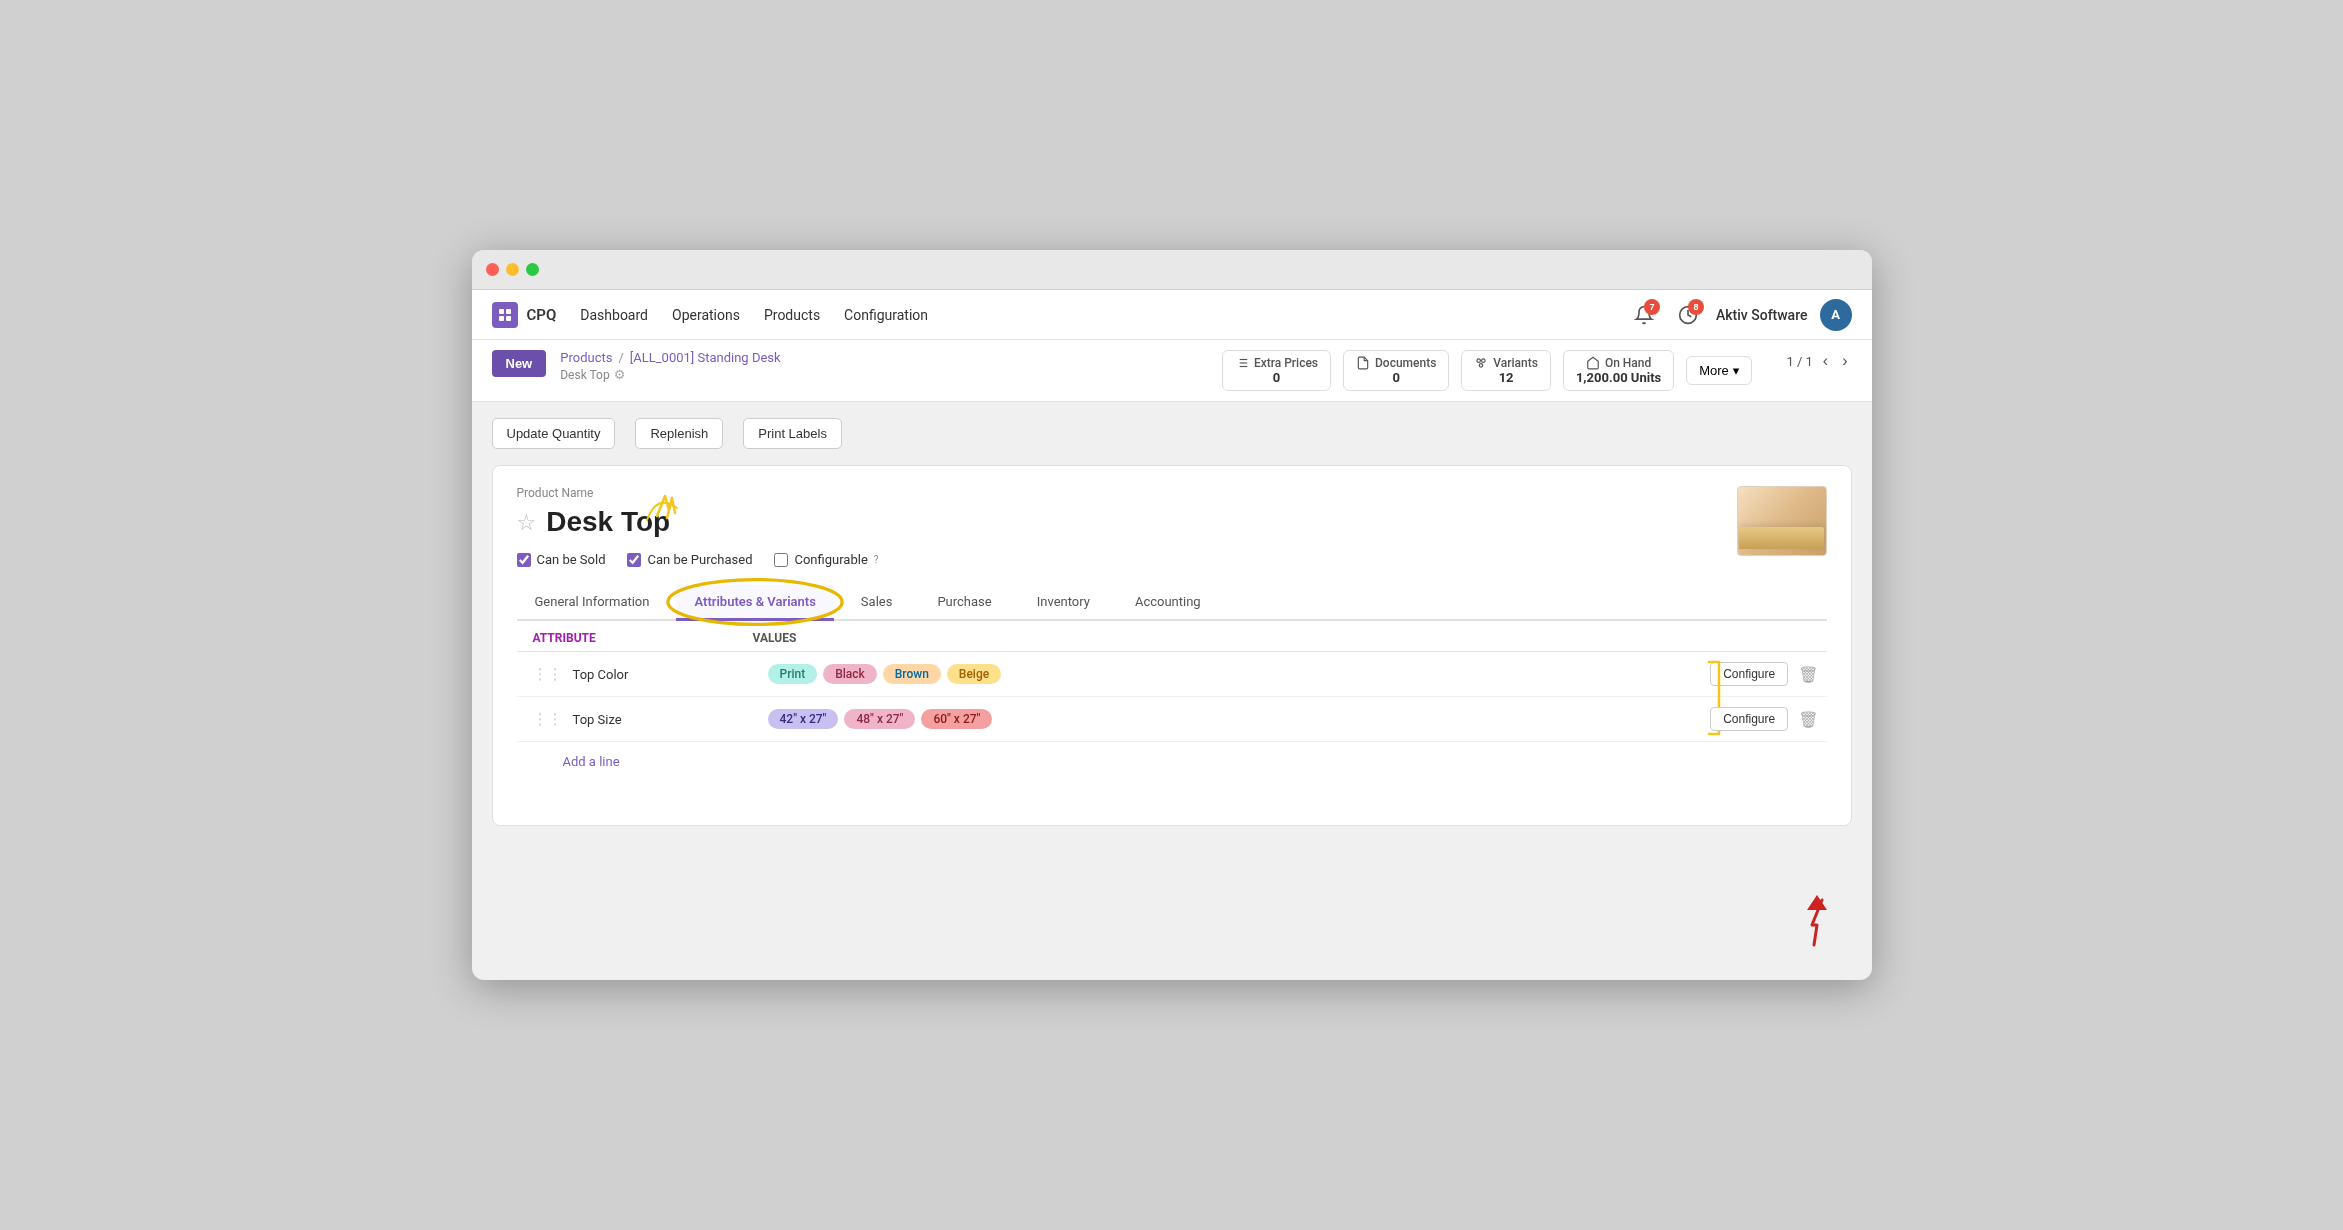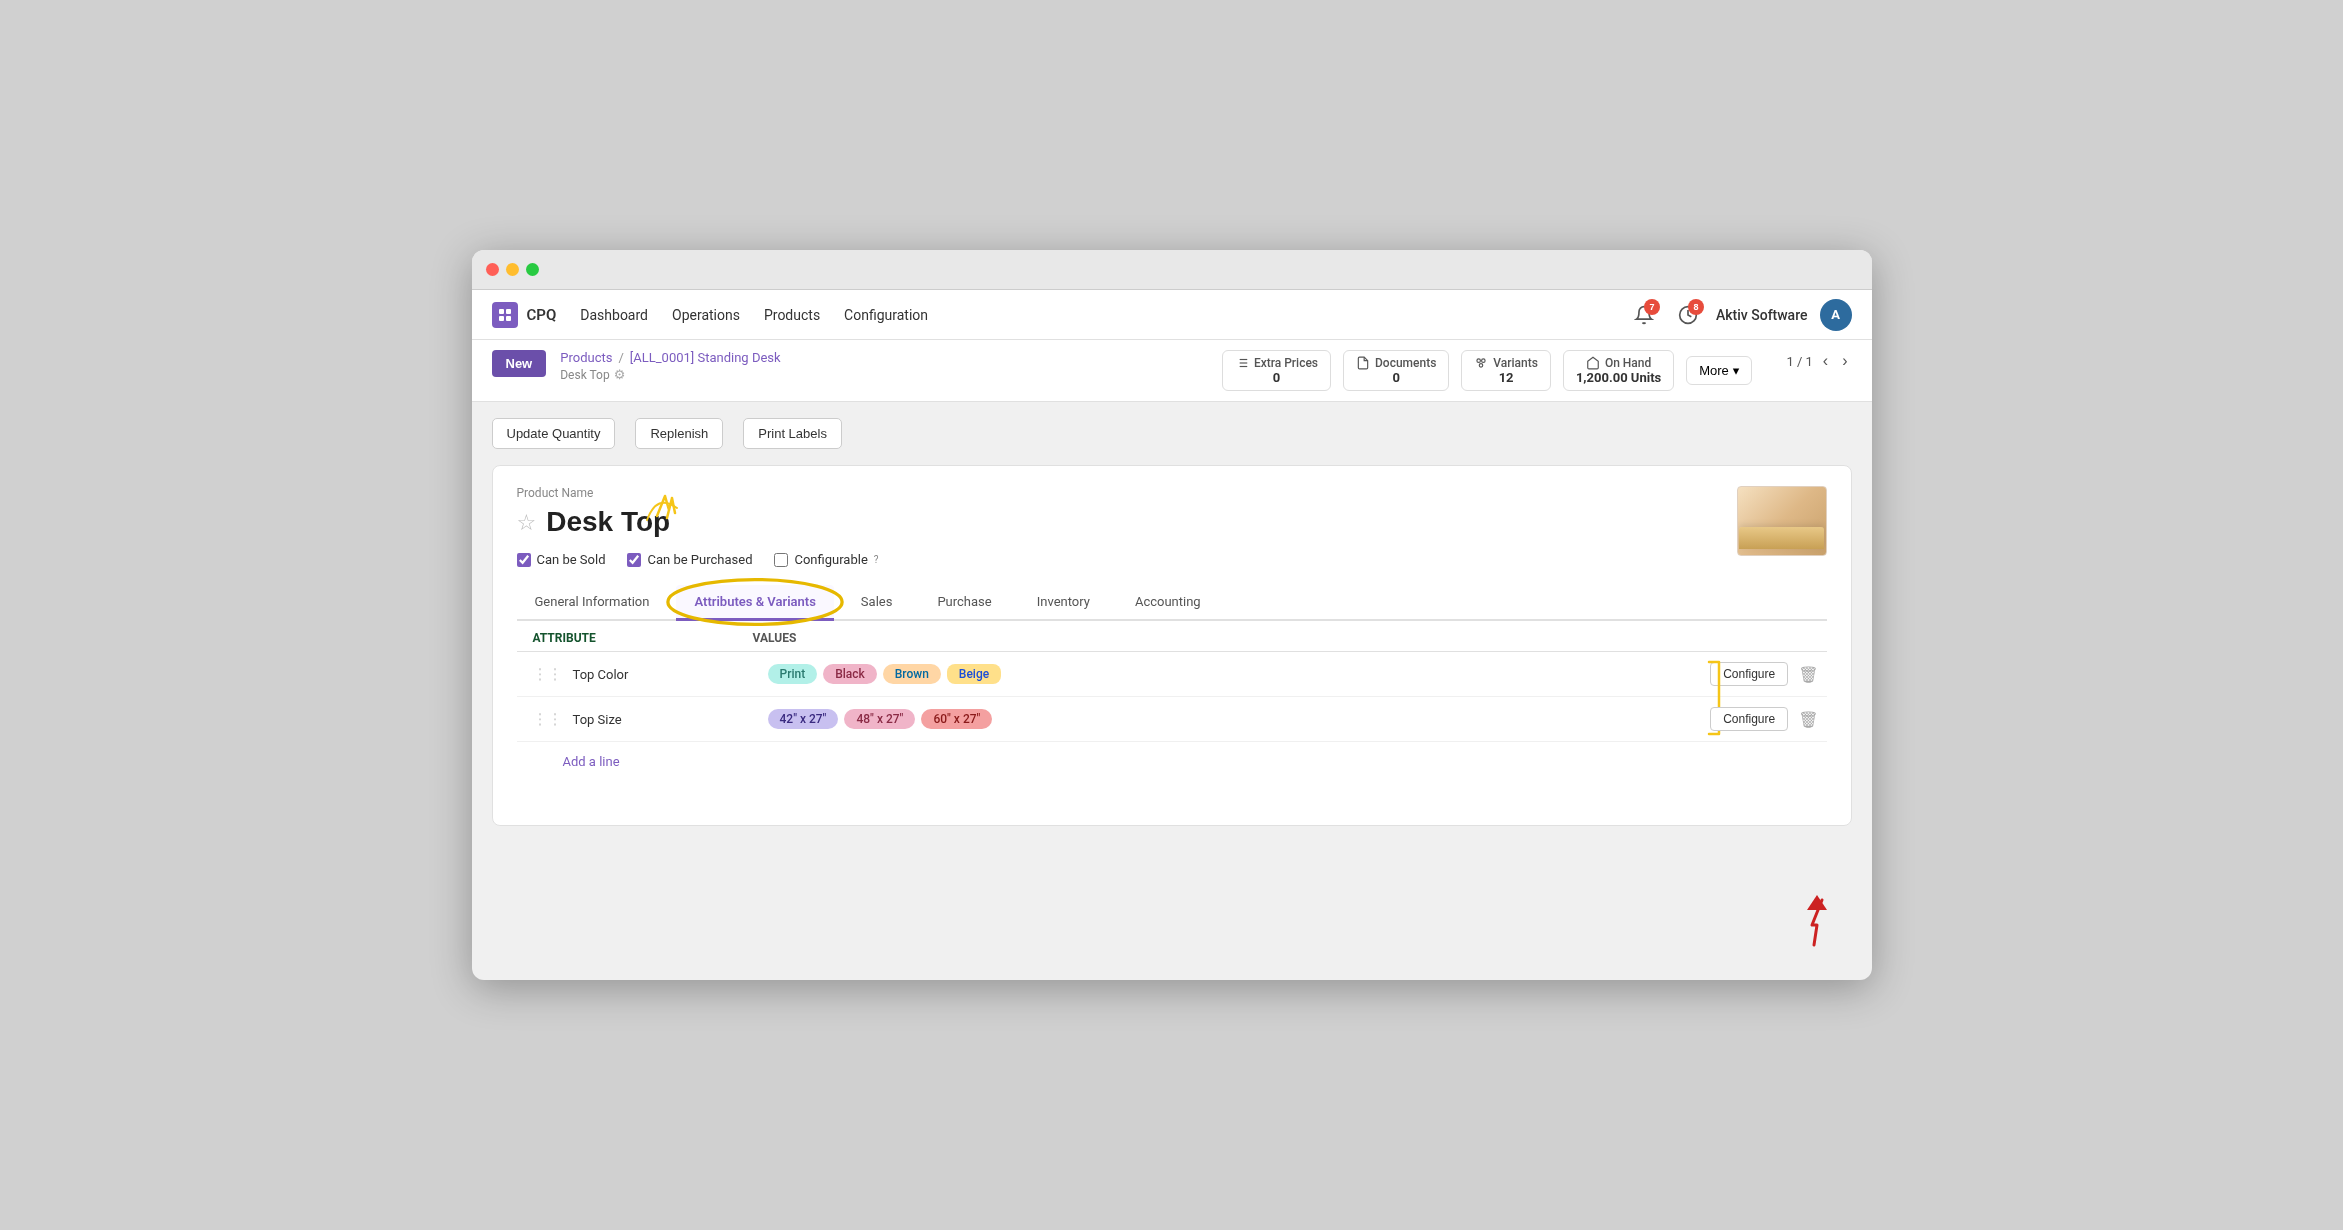--- a/index.html
+++ b/index.html
@@ -328,21 +328,21 @@
       margin-top: 0;
     }
     .variants-table .thead {
       display: flex;
       padding: 10px 16px 6px 16px;
       border-bottom: 1px solid #e0e0e0;
     }
     .thead-attr {
       font-size: 12px;
       font-weight: 700;
-      color: #14532d;
+      color: #a21caf;
       text-transform: uppercase;
       width: 220px;
     }
     .thead-values {
       font-size: 12px;
       font-weight: 700;
       color: #555;
       text-transform: uppercase;
     }
     .table-row {
@@ -374,21 +374,21 @@
       border-radius: 12px;
       padding: 3px 12px;
       font-size: 12px;
       font-weight: 500;
       border: none;
       cursor: default;
     }
     .badge-white { background: #b2f0e8; color: #2a7a6f; }
     .badge-black { background: #f0b4c8; color: #8a2a45; }
     .badge-brown { background: #ffd6a5; color: #0369a1; }
-    .badge-beige { background: #ffe08a; color: #1d4ed8; border-radius: 8px; }
+    .badge-beige { background: #ffe08a; color: #a16207; }
     .badge-42 { background: #c8c0f0; color: #3a2a80; }
     .badge-48 { background: #f0b4c8; color: #8a2a45; }
     .badge-60 { background: #f4a0a0; color: #8a1a1a; }
     .row-actions {
       display: flex;
       gap: 10px;
       align-items: center;
       margin-left: auto;
     }
     .configure-btn {

